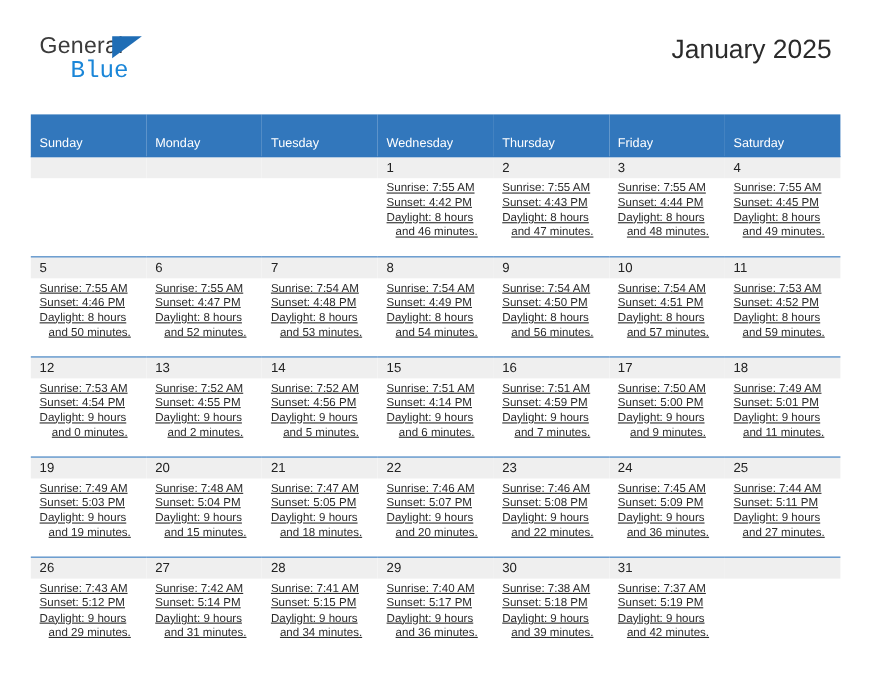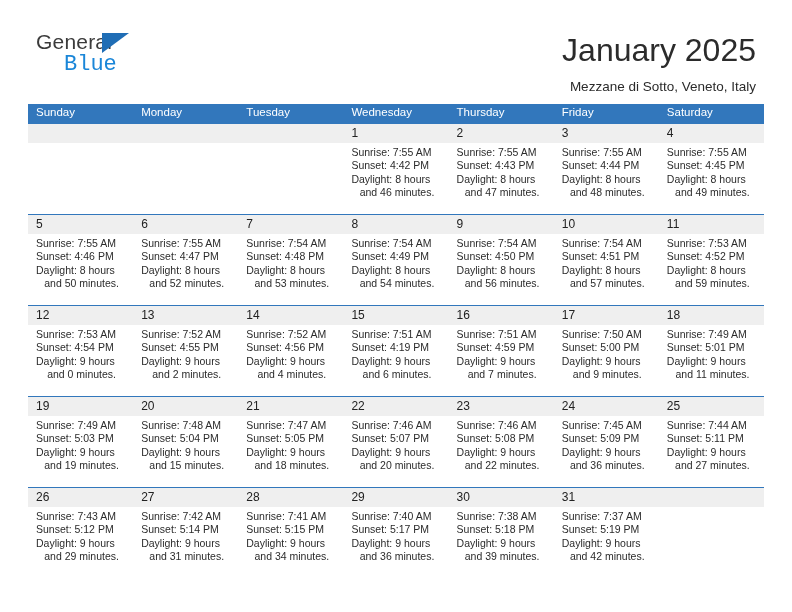--- a/index.html
+++ b/index.html
@@ -59,21 +59,21 @@
     left: 28px;
     top: 22px;
     font-size: 22px;
     color: #1a86d8;
     font-family: Liberation Mono, monospace;
   }
   .title {
     position: absolute;
     right: 36px;
     top: 32px;
-    font-size: 32px;
+    font-size: 24px;
     color: #2b2b2b;
     text-align: right;
     white-space: nowrap;
   }
   .subtitle {
     position: absolute;
     right: 36px;
     top: 79px;
     font-size: 13.5px;
     color: #2b2b2b;
@@ -89,21 +89,21 @@
     width: 736px;
     border-collapse: collapse;
     table-layout: fixed;
   }
   .calendar th {
     background: #3277bc;
     color: #ffffff;
     font-size: 11.5px;
     font-weight: normal;
     text-align: left;
-    padding: 2px 0 5px 8px;
+    padding: 21px 0 5px 8px;
     height: 12px;
     border: none;
   }
   .calendar td {
     vertical-align: top;
     padding: 0;
     width: 105.14px;
     height: 90px;
     border-top: 1px solid #3277bc;
     background: #ffffff;
@@ -117,20 +117,21 @@
     height: 13px;
   }
   td.empty .daynum {
     background: #efefef;
   }
   .details {
     padding: 3px 6px 0 8px;
     font-size: 10.5px;
     line-height: 13.4px;
     color: #2b2b2b;
+    text-decoration: underline;
   }
   .details div {
     white-space: nowrap;
   }
   .details .dl2 {
     white-space: nowrap;
     text-align: center;
   }
 </style>
 </head>
@@ -140,21 +141,20 @@
 
   <div class="top">
 
     <div class="logo">
       <span class="logo-general">General</span>
       <span class="logo-tri"></span>
       <span class="logo-blue">Blue</span>
     </div>
 
     <div class="title">January 2025</div>
-    <div class="subtitle">Mezzane di Sotto, Veneto, Italy</div>
   </div>
 
   <table class="calendar">
     <thead>
       <tr>
         <th>Sunday</th>
         <th>Monday</th>
         <th>Tuesday</th>
         <th>Wednesday</th>
         <th>Thursday</th>
@@ -293,28 +293,28 @@
               <div>Daylight: 9 hours</div>
               <div class="dl2">and 2 minutes.</div>
             </div>
           </td>
           <td>
             <div class="daynum">14</div>
             <div class="details">
               <div>Sunrise: 7:52 AM</div>
               <div>Sunset: 4:56 PM</div>
               <div>Daylight: 9 hours</div>
-              <div class="dl2">and 4 minutes.</div>
+              <div class="dl2">and 5 minutes.</div>
             </div>
           </td>
           <td>
             <div class="daynum">15</div>
             <div class="details">
               <div>Sunrise: 7:51 AM</div>
-              <div>Sunset: 4:19 PM</div>
+              <div>Sunset: 4:14 PM</div>
               <div>Daylight: 9 hours</div>
               <div class="dl2">and 6 minutes.</div>
             </div>
           </td>
           <td>
             <div class="daynum">16</div>
             <div class="details">
               <div>Sunrise: 7:51 AM</div>
               <div>Sunset: 4:59 PM</div>
               <div>Daylight: 9 hours</div>

